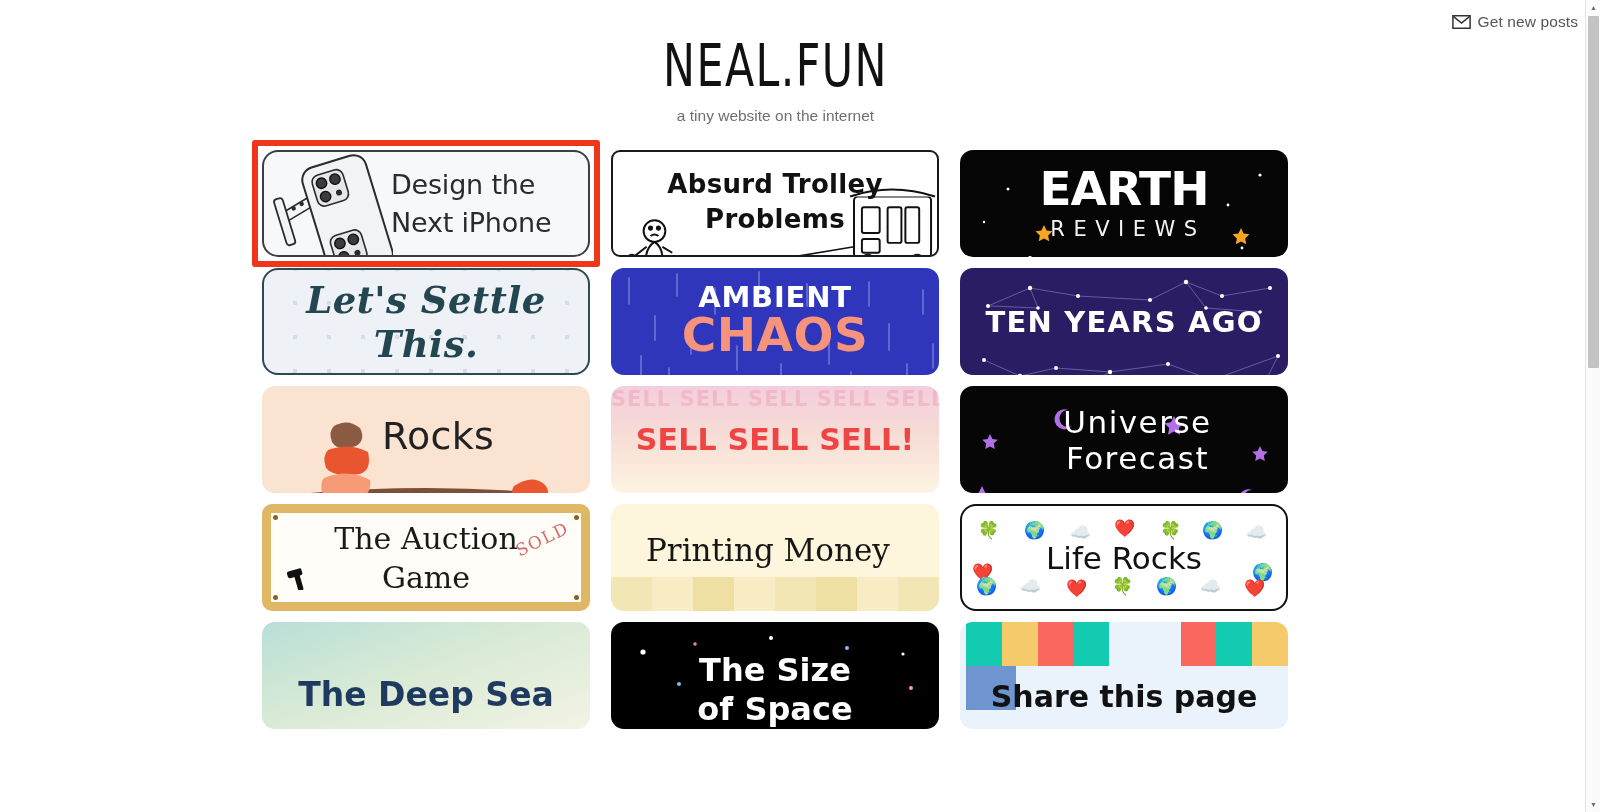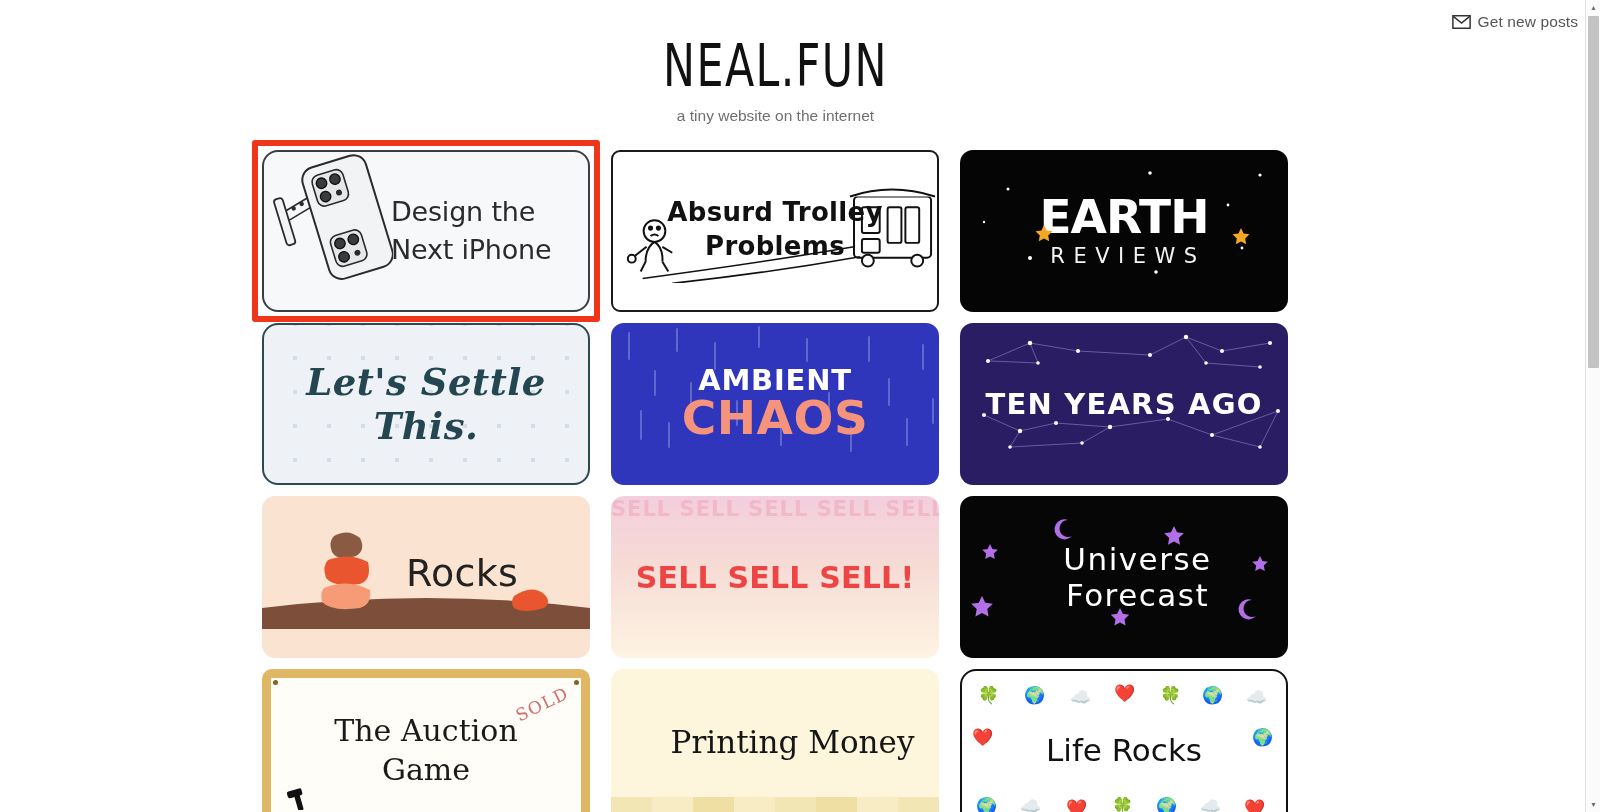--- a/index.html
+++ b/index.html
@@ -40,21 +40,21 @@
   .grid {
     position:absolute; top:150px; left:262px;
     width: 1026px;
     display: grid;
     grid-template-columns: repeat(3, 328px);
     column-gap: 21px;
     row-gap: 11px;
   }
   .card {
     position: relative;
-    height: 162px;
+    height: 107px;
     border-radius: 13px;
     overflow: hidden;
     cursor: pointer;
     display: flex; align-items: center;
   }
   .card-wrap { position: relative; }
   .card-wrap.selected::before {
     content:"";
     position:absolute; left:-10px; top:-10px; right:-10px; bottom:-10px;
     border: 6px solid #f0361a; border-radius: 3px;
@@ -122,21 +122,21 @@
 
   
   .c-tenyears { background:#2b1d63; }
   .c-tenyears .card-title {
     width:100%; text-align:center; font-family:"DejaVu Sans", sans-serif;
     font-weight:700; font-size:29px; color:#fff; letter-spacing:1.2px;
   }
   .constellation { position:absolute; inset:0; z-index:1; }
 
   
-  .c-rocks { background:#fae3d0; border-radius:13px;padding-left:24px; }
+  .c-rocks { background:#fae3d0; border-radius:13px; }
   .c-rocks .card-title {
     margin-left:120px; font-size:38px; color:#222;
     font-family:"DejaVu Sans", sans-serif; letter-spacing:.3px; margin-top:-8px;
   }
   .rocks-art { position:absolute; inset:0; z-index:1; }
 
   
   .c-sell { background:linear-gradient(to bottom,#f3cede 0%,#f6dbd5 42%,#fdf4e2 100%); }
   .sell-watermark {
     position:absolute; inset:0; z-index:1; overflow:hidden;
@@ -172,21 +172,21 @@
   }
   .gavel { position:absolute; left:16px; bottom:12px; z-index:8; }
   .frame-dot {
     position:absolute; width:5px; height:5px; border-radius:50%;
     background:#8a6320; z-index:9;
   }
 
   
   .c-money { background:#fdf6dd; border-radius:13px; }
   .c-money .card-title {
-    width:100%; text-align:center; font-family:"DejaVu Serif", serif;
+    width:100%; font-family:"DejaVu Serif", serif;
     font-size:31px; color:#161616; margin-top:-16px; position:relative; z-index:5;margin-left:35px;
   }
   .money-strip {
     position:absolute; left:0; right:0; bottom:0; height:34px; z-index:2;
     display:flex;
   }
   .money-strip span { flex:1; }
 
   
   .c-life { background:#fff; border:2.5px solid #111; border-radius:16px; }

